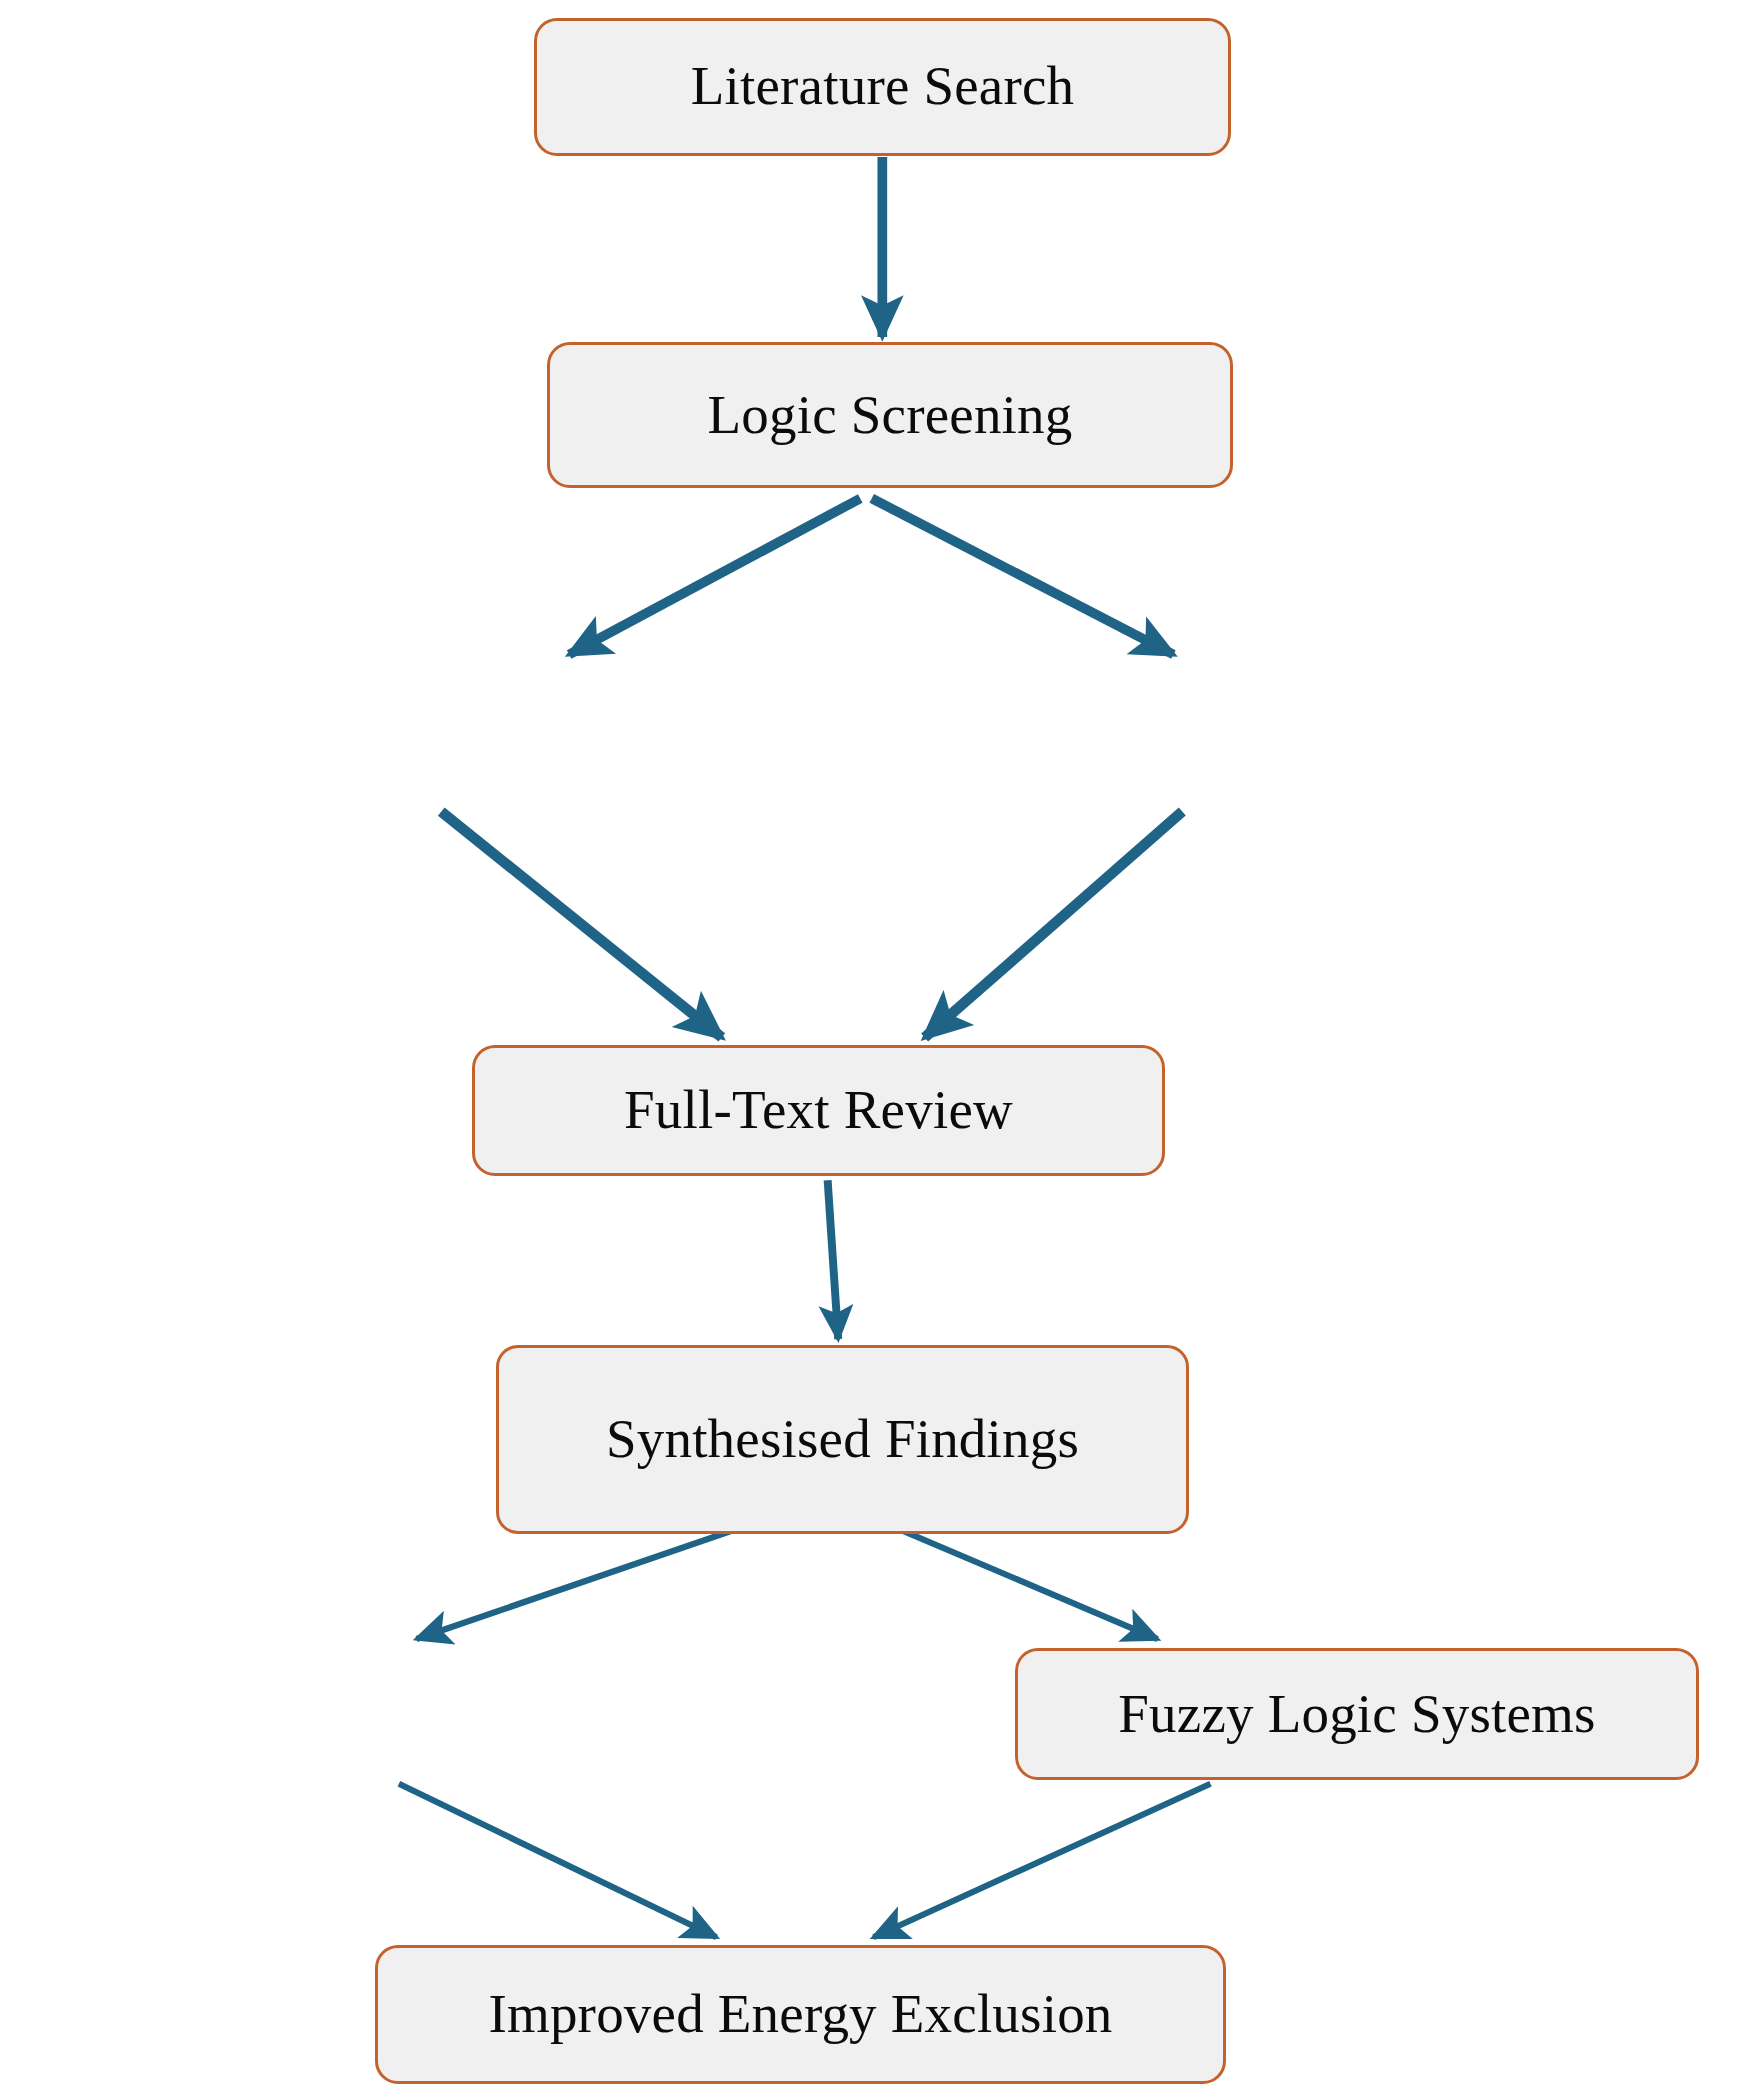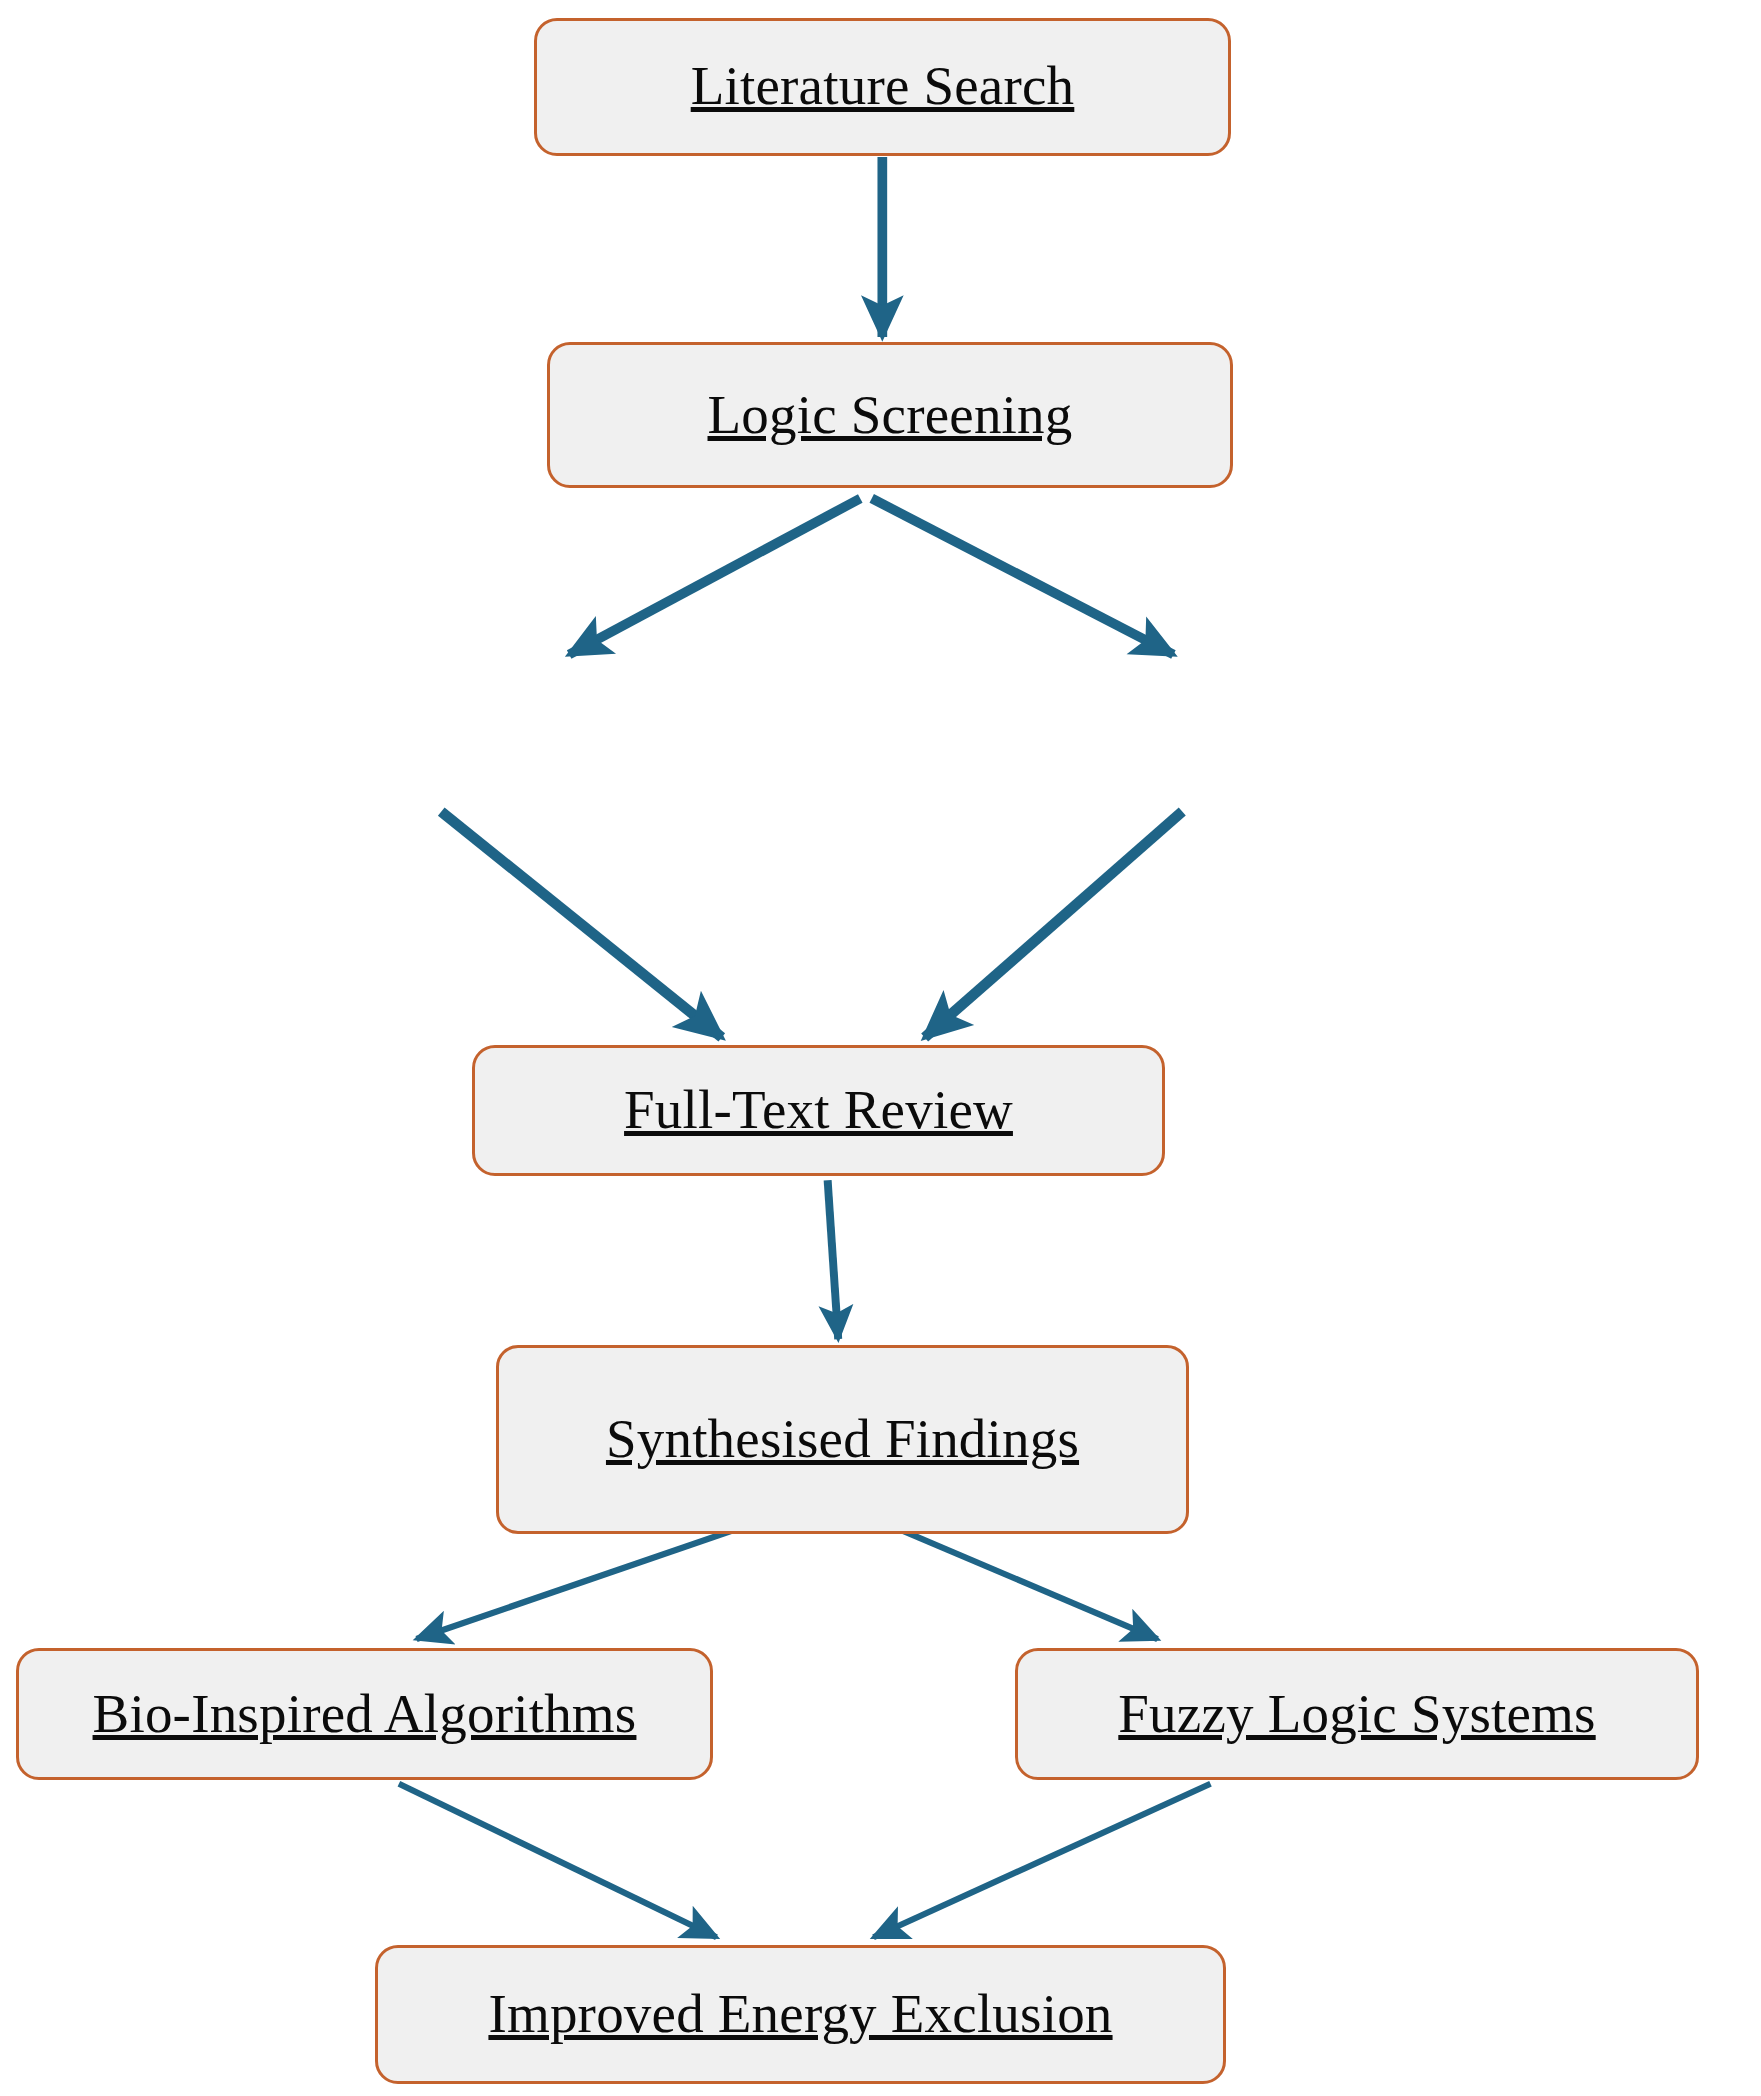--- a/index.html
+++ b/index.html
@@ -39,21 +39,20 @@
   }
   .node-label {
     color: #0b0b0b;
     font-family: "Liberation Serif", "DejaVu Serif", serif;
     font-weight: 400;
     font-size: 55px;
     line-height: 1.1;
     letter-spacing: 0.2px;
     white-space: nowrap;
     padding: 0 8.8px;
-    text-decoration: underline;
   }
 
   
   #node-literature-search     { left: 534px;  top: 17.6px;   width: 697px;  height: 138px; }
   #node-study-screening       { left: 547px;  top: 342px;  width: 686px;  height: 146px; }
   #node-inclusion-criteria    { left: 35px;   top: 666px;  width: 690px;  height: 141px; }
   #node-exclusion-criteria    { left: 926px; top: 666px;  width: 708px;  height: 141px; }
   #node-full-text-review      { left: 472px;  top: 1045px; width: 693px;  height: 131px; text-align: right; }
   #node-synthesised-findings  { left: 496px;  top: 1345px; width: 693px;  height: 189px; border-radius: 22px; }
   #node-bio-inspired          { left: 16px;   top: 1648px; width: 697px;  height: 132px; }
@@ -107,23 +106,20 @@
 
 
   <div class="node" id="node-full-text-review">
     <span class="node-label">Full-Text Review</span>
   </div>
 
   <div class="node" id="node-synthesised-findings">
     <span class="node-label">Synthesised Findings</span>
   </div>
 
-  <div class="node" id="node-bio-inspired">
-    <span class="node-label">Bio-Inspired Algorithms</span>
-  </div>
 
   <div class="node" id="node-fuzzy-logic">
     <span class="node-label">Fuzzy Logic Systems</span>
   </div>
 
   <div class="node" id="node-improved-efficiency">
     <span class="node-label">Improved Energy Exclusion</span>
   </div>
 
 </div>

